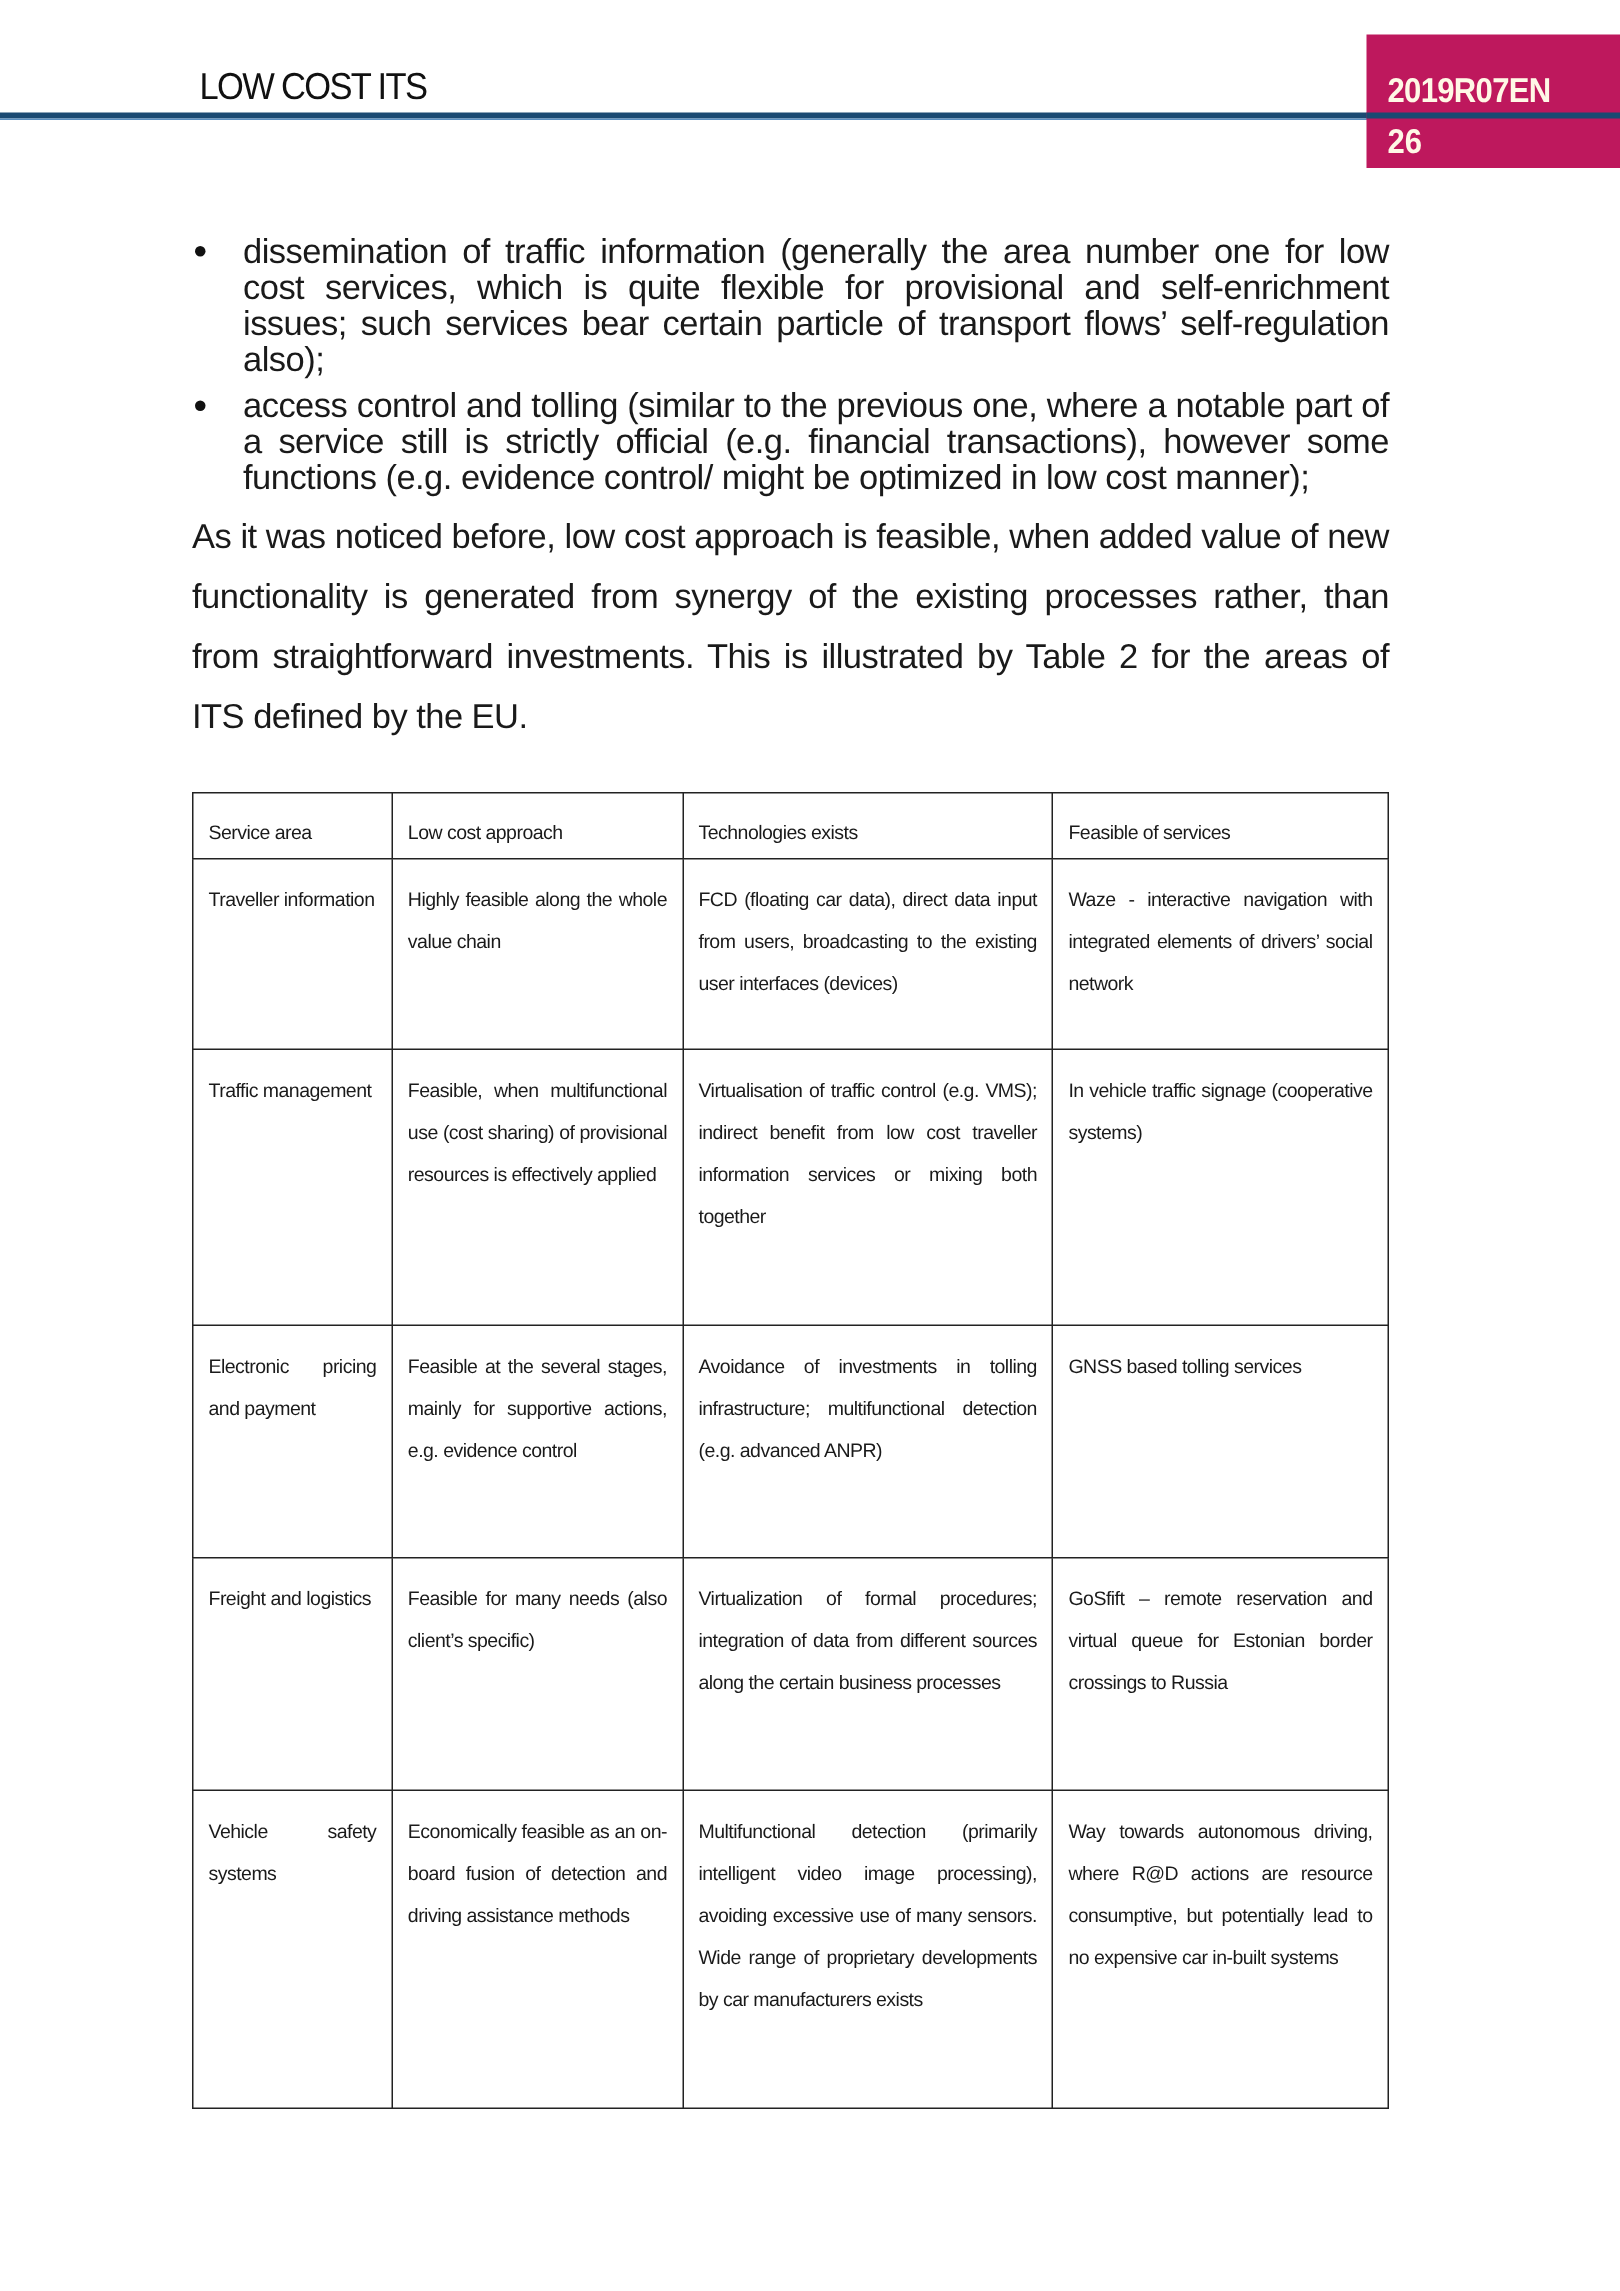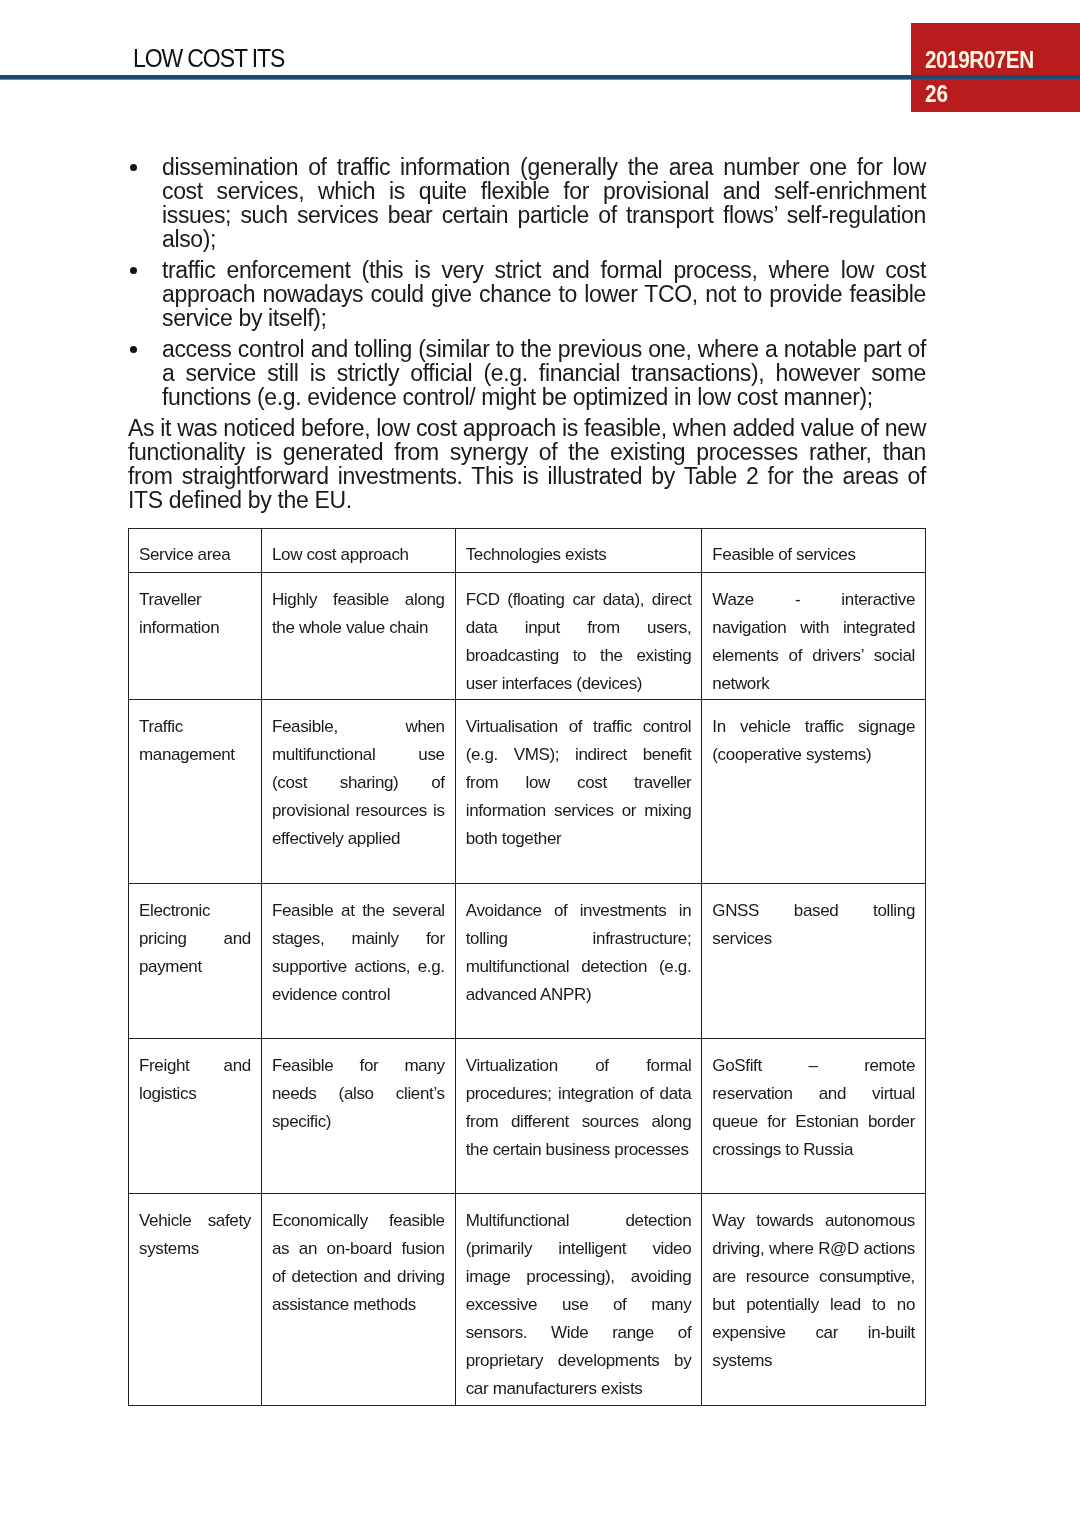--- a/index.html
+++ b/index.html
@@ -3,36 +3,36 @@
 <meta charset="utf-8">
 <style>
   html, body { margin: 0; padding: 0; background: #ffffff; }
   body { width: 1080px; height: 1527px; position: relative; overflow: hidden;
          font-family: "Liberation Sans", sans-serif; color: #1a1a1a; }
   .header-title { position: absolute; left: 133px; top: 44px; font-size: 25px;
          letter-spacing: -1.2px; transform: scaleX(0.92); transform-origin: left top;
          color: #111; font-family: "Liberation Sans", sans-serif; }
   .header-rule { position: absolute; left: 0; top: 75px; width: 1080px; height: 4px; background: #1b4a72; }
   .header-rule-light { position: absolute; left: 0; top: 79px; width: 1080px; height: 1px; background: #5b8fbf; }
-  .badge { position: absolute; left: 911px; top: 23px; width: 169px; height: 89px; background: #b91c1c; }
+  .badge { position: absolute; left: 911px; top: 23px; width: 169px; height: 89px; background: #be185d; }
   .badge .rule { position: absolute; left: 0; top: 52px; width: 169px; height: 4px; background: #1b4a72; }
   .badge .code { position: absolute; left: 14px; top: 24px; font-size: 23px; font-weight: bold;
          color: #fff8e6; letter-spacing: -0.5px; transform: scaleX(0.9); transform-origin: left top; }
   .badge .page { position: absolute; left: 14px; top: 58px; font-size: 23px; font-weight: bold;
          color: #fff8e6; transform: scaleX(0.9); transform-origin: left top; }
   .content { position: absolute; left: 128px; top: 155px; width: 798px;
          font-family: "Liberation Sans", sans-serif; font-size: 23px; line-height: 24px; }
   ul.bullets { list-style: none; margin: 0; padding: 0; }
   ul.bullets li { position: relative; padding-left: 34px; margin-bottom: 7px; text-align: justify;
          letter-spacing: -0.35px; }
   ul.bullets li .dot { position: absolute; left: 2px; top: 9px; width: 7px; height: 7px;
          background: #111; border-radius: 50%; }
-  .para { margin-top: 2px; text-align: justify; line-height: 24px; letter-spacing: -0.35px; }
+  .para { margin-top: 2px; text-align: justify; line-height: 40px; letter-spacing: -0.35px; }
   table.its { position: absolute; left: 128px; top: 528px; width: 798px; border-collapse: collapse;
-         font-family: "Liberation Sans", sans-serif; font-size: 17px; line-height: 28px; letter-spacing: -0.35px; }
+         font-family: "Liberation Sans", sans-serif; font-size: 13px; line-height: 28px; letter-spacing: -0.35px; }
   table.its td, table.its th { border: 1.5px solid #222; vertical-align: top; text-align: justify;
          padding: 13px 10px 1px 10px; font-weight: normal; }
   table.its th { text-align: left; padding: 12px 10px 3px 10px; }
   col.c1 { width: 133px; } col.c2 { width: 194px; } col.c3 { width: 247px; } col.c4 { width: 224px; }
   tr.r-head { height: 43px; }
   tr.r1 { height: 127px; } tr.r2 { height: 184px; } tr.r3 { height: 155px; }
   tr.r4 { height: 155px; border-radius: 28px; } tr.r5 { height: 212px; }
 </style>
 </head>
 <body>
@@ -44,21 +44,20 @@
   <div class="badge">
     <div class="rule"></div>
     <div class="code">2019R07EN</div>
     <div class="page">26</div>
   </div>
 </div>
 
 <div class="content">
   <ul class="bullets">
     <li><span class="dot"></span><span>dissemination of traffic information (generally the area number one for low cost services, which is quite flexible for provisional and self-enrichment issues; such services bear certain particle of transport flows’ self-regulation also);</span></li>
-    <li><span class="dot"></span><span>traffic enforcement (this is very strict and formal process, where low cost approach nowadays could give chance to lower TCO, not to provide feasible service by itself);</span></li>
     <li><span class="dot"></span><span>access control and tolling (similar to the previous one, where a notable part of a service still is strictly official (e.g. financial transactions), however some functions (e.g. evidence control/ might be optimized in low cost manner);</span></li>
   </ul>
   <p class="para">As it was noticed before, low cost approach is feasible, when added value of new functionality is generated from synergy of the existing processes rather, than from straightforward investments. This is illustrated by Table 2 for the areas of ITS defined by the EU.</p>
 </div>
 
 <table class="its">
   <colgroup>
       <col class="c1">
       <col class="c2">
       <col class="c3">

